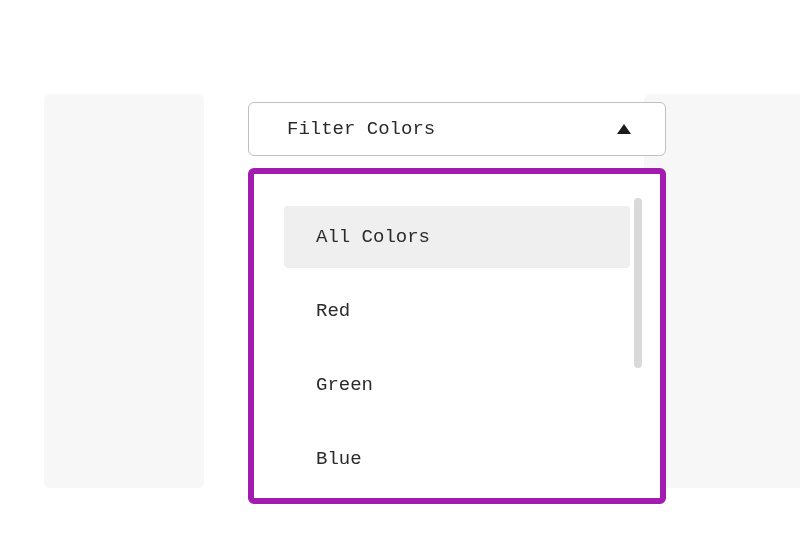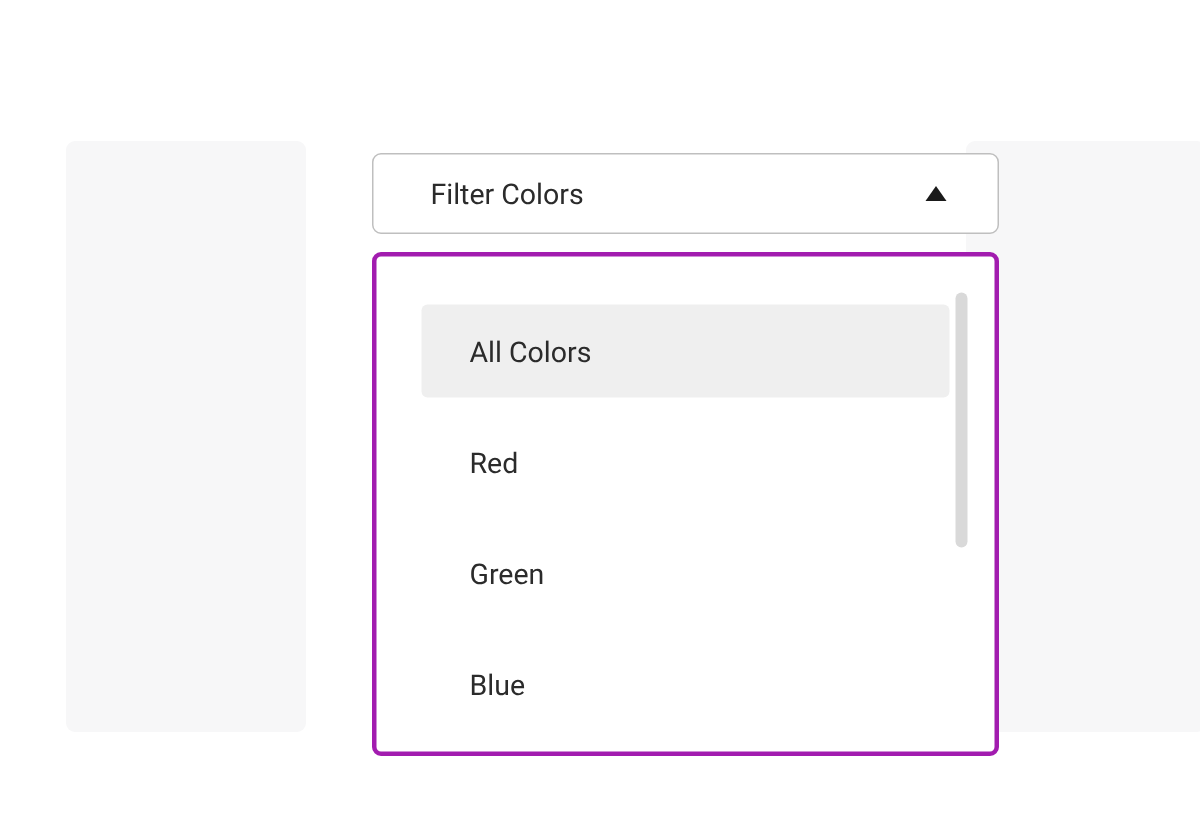--- a/index.html
+++ b/index.html
@@ -1,18 +1,19 @@
 <!DOCTYPE html>
 <html><head>
   <meta charset="utf-8">
   <style>
     * {
       box-sizing: border-box;
       margin: 12px;
       padding: 0;
+      font-family: Liberation Mono, monospace;
     }
     body {
       font-family: -apple-system, BlinkMacSystemFont, "Segoe UI", Roboto, Helvetica, Arial, sans-serif;
       background: #ffffff;
       width: 800px;
       height: 560px;
       position: relative;
       overflow: hidden;
     }
     .bg-panel-left {
@@ -61,21 +62,21 @@
       height: 0;
       border-left: 7px solid transparent;
       border-right: 7px solid transparent;
       border-bottom: 10px solid #1a1a1a;
     }
     .dropdown-panel {
       margin-top: 12px;
       width: 100%;
       height: 336px;
       background: #ffffff;
-      border: 3px solid #a21caf;
+      border: 6px solid #a21caf;
       border-radius: 6px;
       padding: 8px 6px 8px 6px;
       position: relative;
       overflow: hidden;
     }
     .options-wrapper {
       height: 100%;
       overflow: hidden;
     }
     .option {

